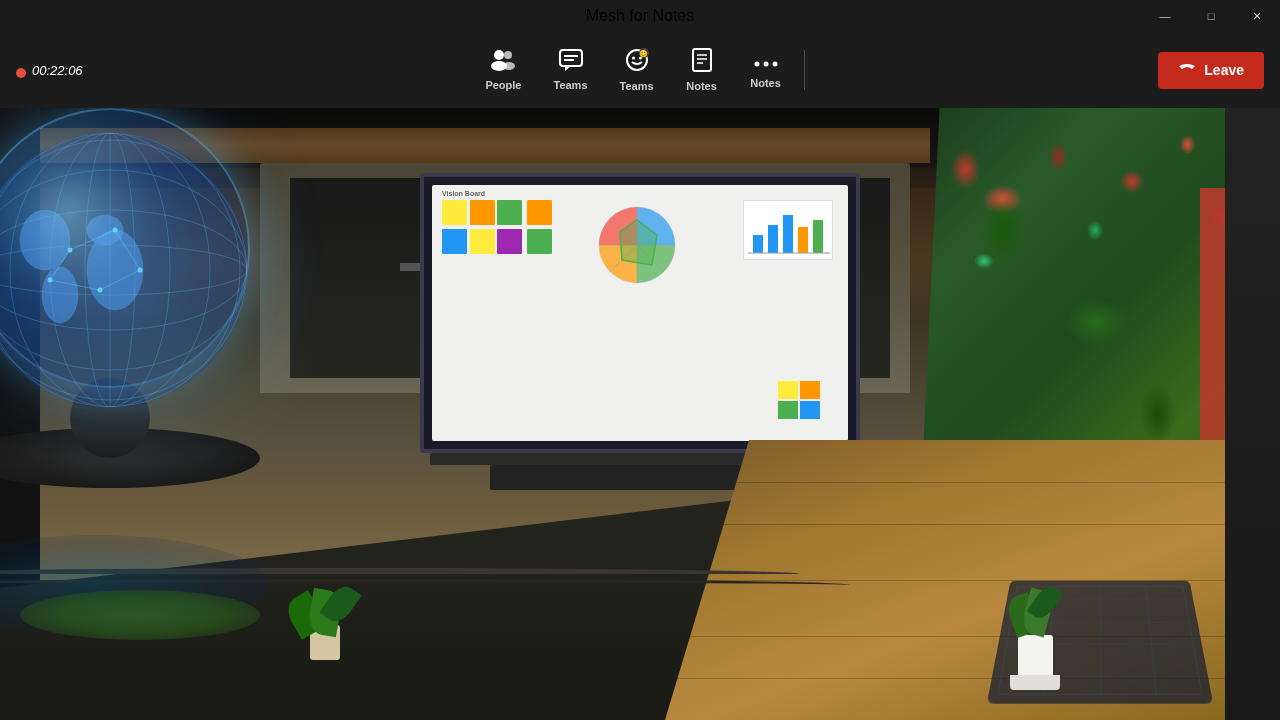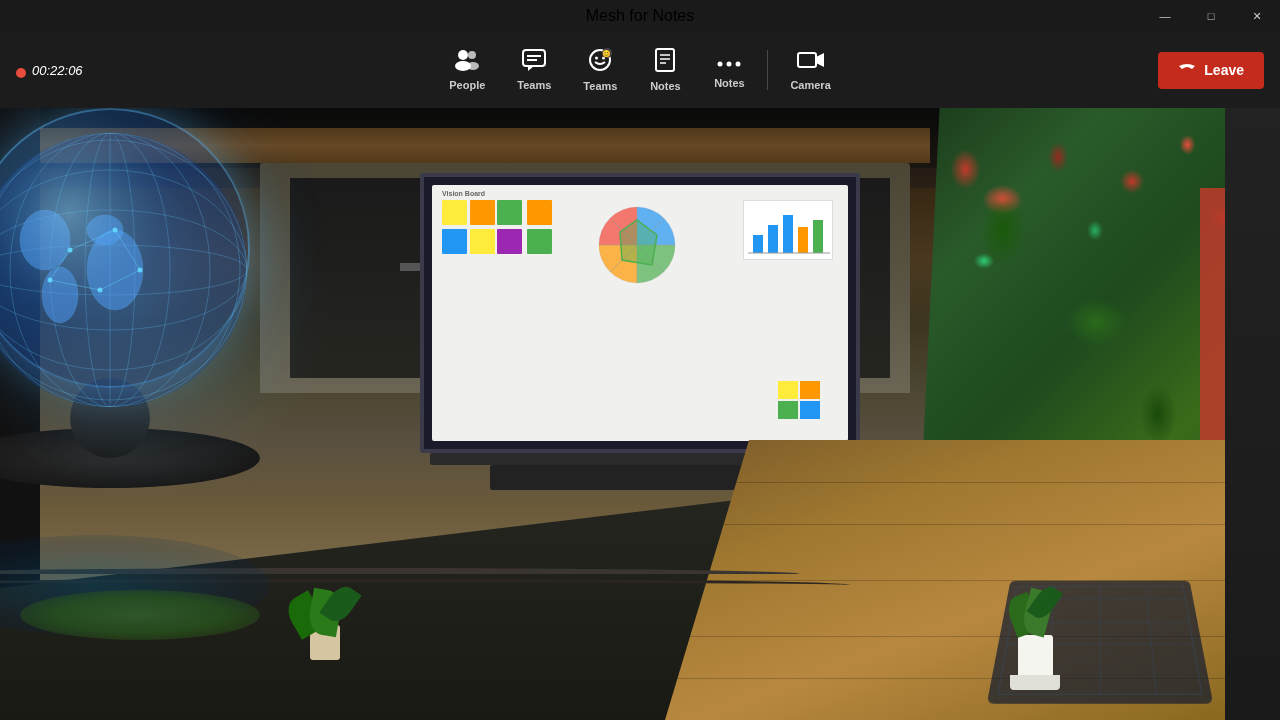--- a/index.html
+++ b/index.html
@@ -328,29 +328,20 @@
           <circle cx="12" cy="5" r="2.5" fill="white"></circle>
           <circle cx="21" cy="5" r="2.5" fill="white"></circle>
         </svg>
       </span>
       <span class="label">Notes</span>
     </div>
 
     <div class="toolbar-sep"></div>
 
 
-    <div class="toolbar-item">
-      <span class="icon">
-        <svg width="28" height="22" viewBox="0 0 28 22" fill="white">
-          <rect x="1" y="4" width="18" height="14" rx="2" fill="none" stroke="white" stroke-width="2"></rect>
-          <polygon points="19,8 27,4 27,18 19,14" fill="white"></polygon>
-        </svg>
-      </span>
-      <span class="label">Camera</span>
-    </div>
 
   </div>
 
   <button id="leave-btn">
     <span>
       <svg width="18" height="14" viewBox="0 0 18 14" fill="white">
         <path d="M1 4 Q9 0 17 4 L14 7 Q11 5 9 5 Q7 5 4 7 Z" fill="white"></path>
       </svg>
     </span>
     <span>Leave</span>

